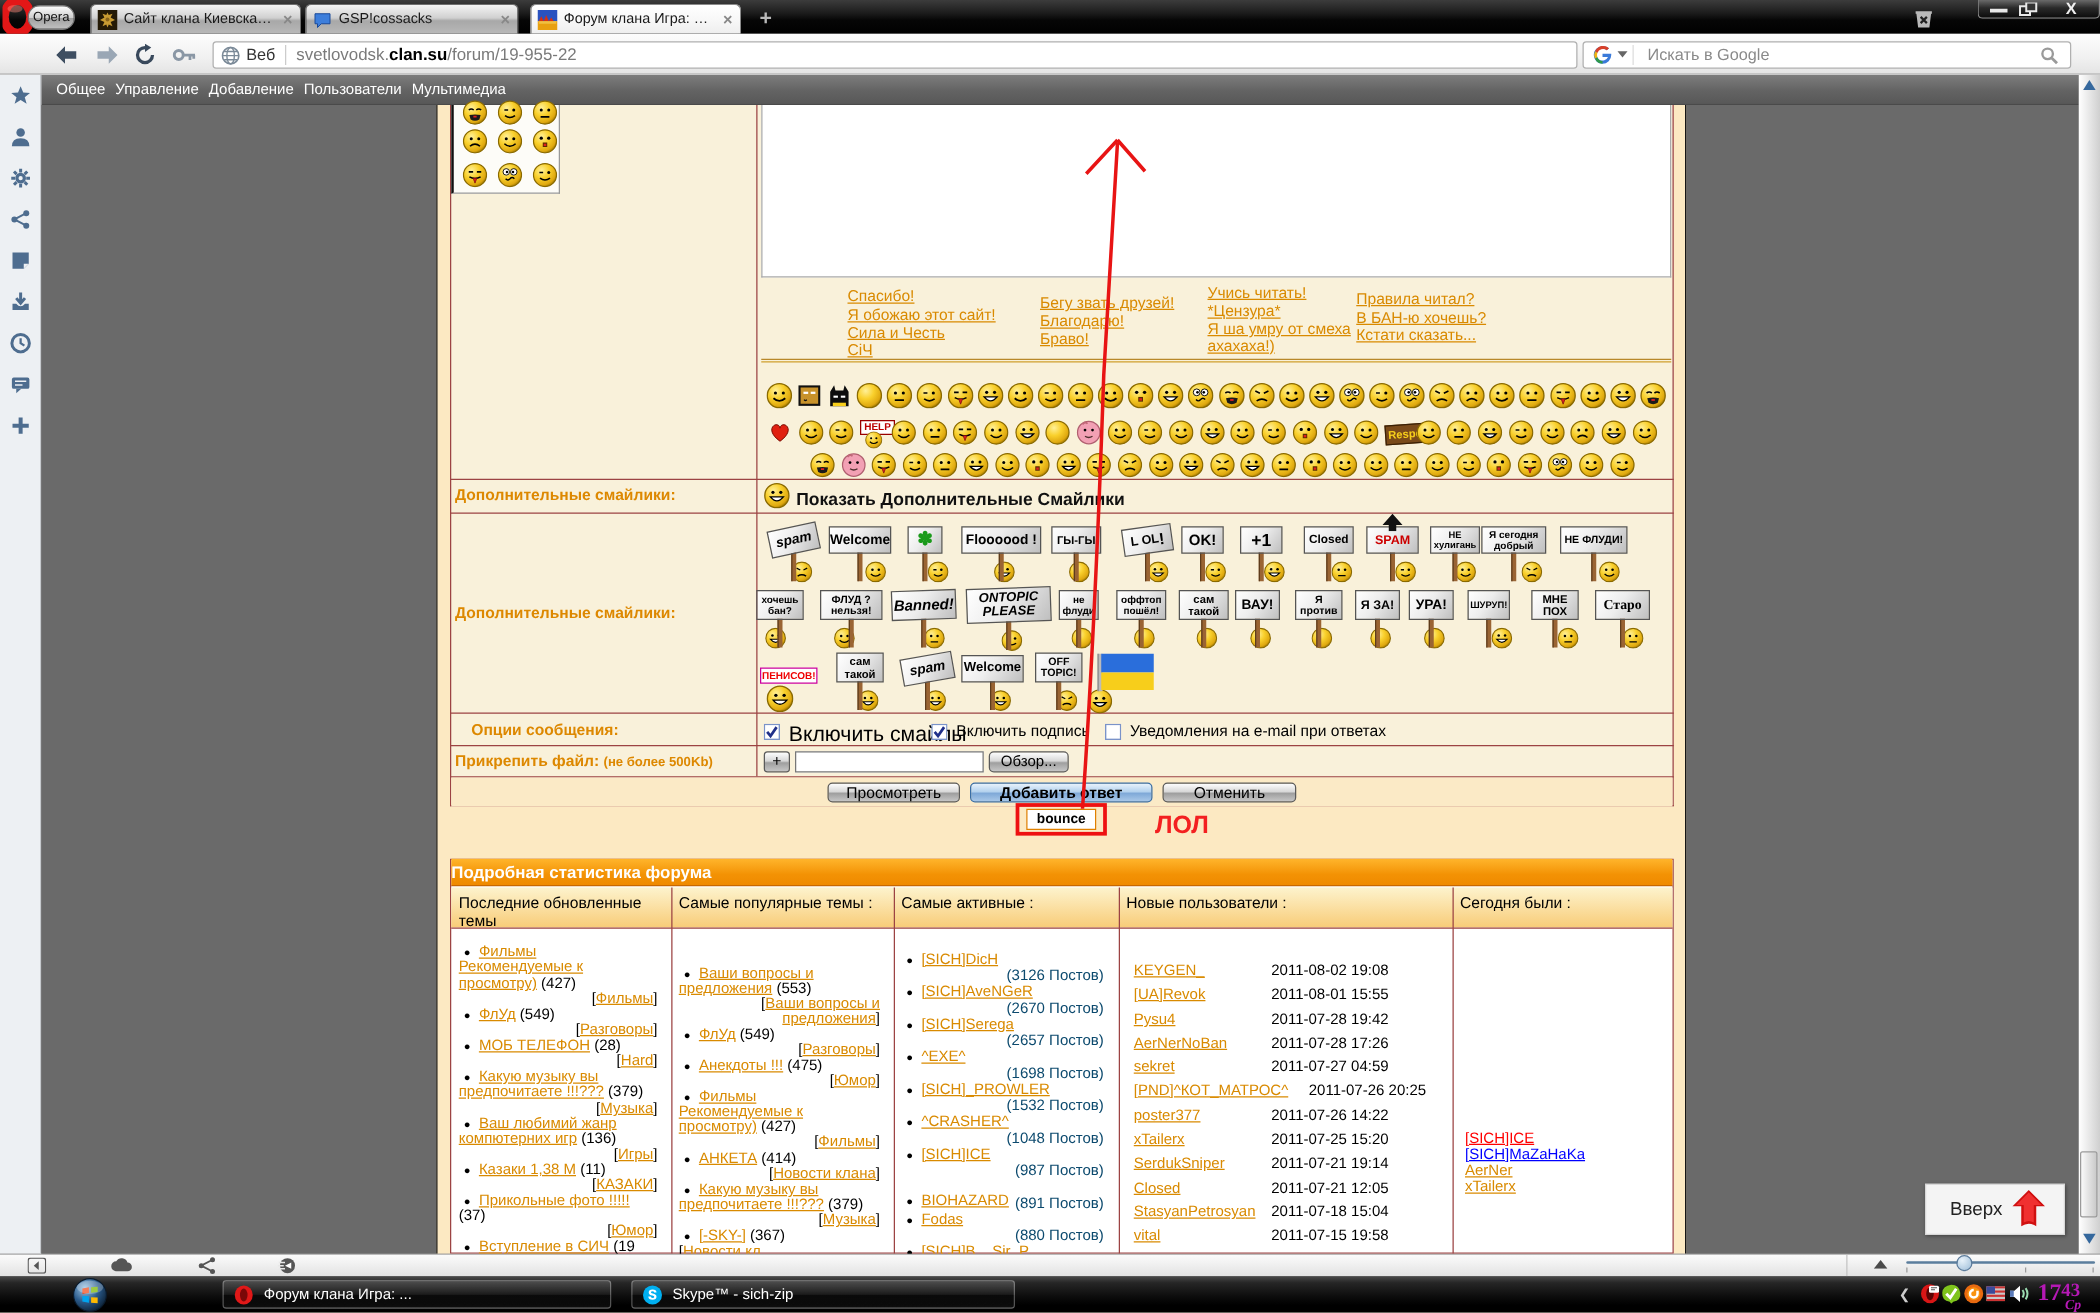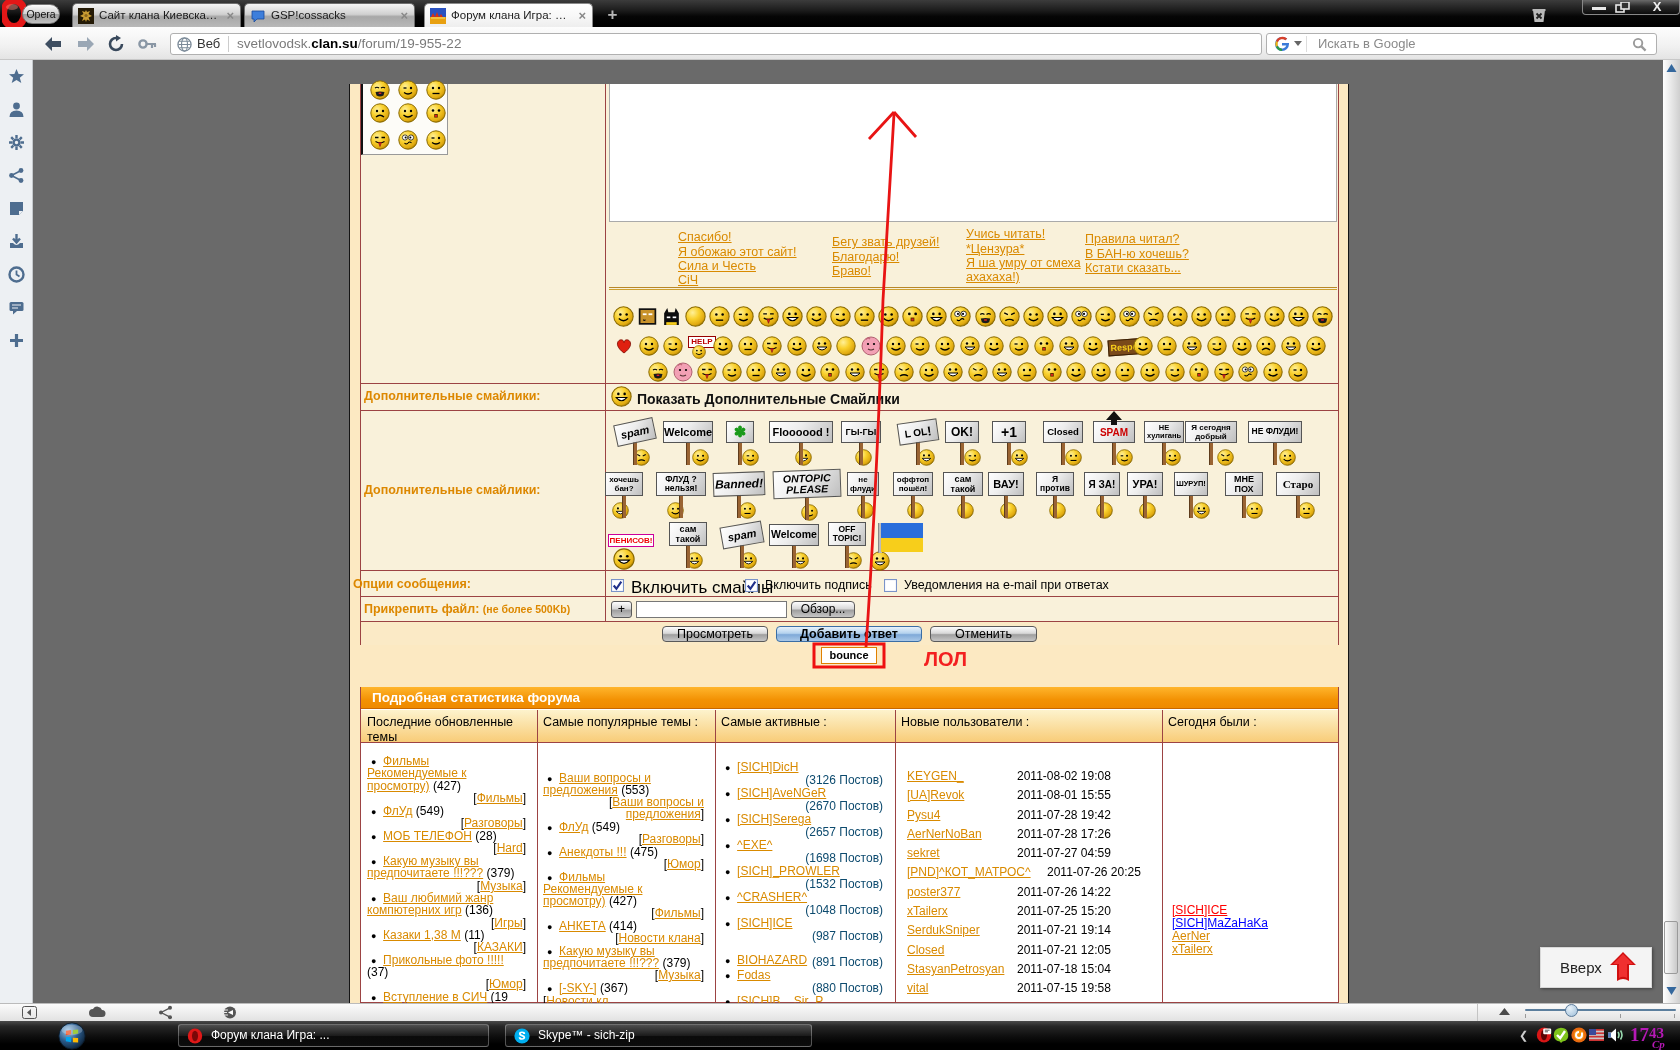--- a/index.html
+++ b/index.html
@@ -155,20 +155,21 @@
       <path d="M2 11 A7 7 0 0 1 2 5 L3.9 6.3 A4.8 4.8 0 0 0 3.9 9.7 Z" fill="#f2b310"></path>
       <path d="M8 15 A7 7 0 0 1 2 11 L3.9 9.7 A4.8 4.8 0 0 0 8 12.8 Z" fill="#2f9a47"></path>
     </svg>
     <div class="ab" style="left:1294px;top:41px;width:0;height:0;border-left:4px solid transparent;border-right:4px solid transparent;border-top:5px solid #666"></div>
     <div class="ab" style="left:1306px;top:36px;width:1px;height:16px;background:#ddd"></div>
     <div class="ab" style="left:1318px;top:34px;font-size:13px;color:#8a8a8a;line-height:20px">Искать в Google</div>
     <svg class="ab" style="left:1632px;top:37px" width="15" height="15" viewBox="0 0 16 16">
       <circle cx="6.5" cy="6.5" r="4.5" fill="none" stroke="#9a9a9a" stroke-width="2"></circle>
       <path d="M10 10 L14.5 14.5" stroke="#9a9a9a" stroke-width="2.4"></path>
     </svg>
+    <div class="ab" id="menubar"><span style="margin-left:12px">Общее</span><span>Управление</span><span>Добавление</span><span>Пользователи</span><span>Мультимедиа</span></div>
     <div class="ab" id="sidebar"></div>
     <svg class="ab" style="left:8px;top:68px" width="17" height="17" viewBox="0 0 17 17">
       <path d="M8.5 1 L10.6 6 L16 6.3 L11.8 9.7 L13.3 15 L8.5 12 L3.7 15 L5.2 9.7 L1 6.3 L6.4 6 Z" fill="#4e6d8f"></path>
     </svg>
     <svg class="ab" style="left:8px;top:101px" width="17" height="17" viewBox="0 0 17 17">
       <circle cx="8.5" cy="5" r="3.4" fill="#4e6d8f"></circle>
       <path d="M1.5 16 Q1.5 9.5 8.5 9.5 Q15.5 9.5 15.5 16 Z" fill="#4e6d8f"></path>
     </svg>
     <svg class="ab" style="left:8px;top:134px" width="17" height="17" viewBox="0 0 17 17">
       <circle cx="8.5" cy="8.5" r="3" fill="none" stroke="#4e6d8f" stroke-width="2.6"></circle>
@@ -1045,21 +1046,21 @@
       </svg>
       <div class="ab" style="left:531px;top:439px;width:42px;height:15px;background:#2a6edb;z-index:3"></div>
       <div class="ab" style="left:531px;top:454px;width:42px;height:14px;background:#f7ce1b;z-index:3"></div>
       <div class="stick" style="left:528px;top:439px;height:30px;background:#bbb;border-left:1px solid #888"></div>
       <svg class="sm" style="left:520px;top:467px" width="20" height="20" viewBox="0 0 20 20">
         <circle cx="10" cy="10" r="9.2" fill="url(#yg)" stroke="#8a6a00" stroke-width="1"></circle>
         <circle cx="7" cy="7.5" r="1.2"></circle>
         <circle cx="13" cy="7.5" r="1.2"></circle>
         <path d="M5 11 Q10 17 15 11 Z" fill="#fff" stroke="#000" stroke-width="1"></path>
       </svg>
-      <div class="ab lbl" style="left:3px;top:493px">Опции сообщения:</div>
+      <div class="ab lbl" style="left:27px;top:493px">Опции сообщения:</div>
       <svg class="ab" style="left:261px;top:495px" width="13" height="13" viewBox="0 0 12 12">
         <rect x=".5" y=".5" width="11" height="11" fill="#fff" stroke="#7a93c9"></rect>
         <path d="M2.5 6 L5 9 L9.5 2.5" stroke="#20308a" stroke-width="2" fill="none"></path>
       </svg>
       <div class="ab" style="left:281px;top:494px;font-size:17px">Включить смайлы</div>
       <svg class="ab" style="left:395px;top:495px" width="13" height="13" viewBox="0 0 12 12">
         <rect x=".5" y=".5" width="11" height="11" fill="#fff" stroke="#7a93c9"></rect>
         <path d="M2.5 6 L5 9 L9.5 2.5" stroke="#20308a" stroke-width="2" fill="none"></path>
       </svg>
       <div class="ab" style="left:415px;top:494px;font-size:12.5px">Включить подпись</div>
@@ -1070,21 +1071,21 @@
       <div class="ab lbl" style="left:14px;top:518px">Прикрепить файл: <span style="font-weight:bold;font-size:10.5px">(не более <b>500</b>Kb)</span></div>
       <div class="btn3d" style="left:261px;top:517px;width:21px;height:17px;line-height:15px;border-radius:3px">+</div>
       <div class="ab" style="left:286px;top:517px;width:151px;height:17px;background:#fff;border:1px solid #777"></div>
       <div class="btn3d" style="left:441px;top:517px;width:64px;height:17px;line-height:15px;font-size:12px">Обзор...</div>
       <div class="ab" style="left:11px;top:538px;width:977px;height:23px;background:#fbeac6"></div>
       <div class="btn3d" style="left:312px;top:542px;width:106px;height:16px;line-height:14px">Просмотреть</div>
       <div class="btn3d" style="left:426px;top:542px;width:146px;height:16px;line-height:14px;font-weight:bold;background:linear-gradient(#e8f2fb,#b4d2ee 45%,#7fa9d8 55%,#a9c8e8);border-color:#3a6ea5">Добавить ответ</div>
       <div class="btn3d" style="left:580px;top:542px;width:107px;height:16px;line-height:14px">Отменить</div>
       <div class="ab" style="left:471px;top:563px;width:56px;height:17px;background:#fff;border:1px solid #e08000;color:#000;font-size:11px;font-weight:bold;text-align:center;line-height:15px">bounce</div>
       <div class="ab" style="left:10px;top:603px;width:979px;height:316px;background:#fff;border:1px solid #9c4343"></div>
-      <div class="ab" style="left:11px;top:603px;width:977px;height:22px;background:linear-gradient(#ffb52c,#f39204 60%,#ef8a00);border-bottom:1px solid #c86800;color:#fff;font-weight:bold;font-size:13.5px;line-height:22px"><span style="margin-left:11px">Подробная статистика форума</span></div>
+      <div class="ab" style="left:11px;top:603px;width:977px;height:22px;background:linear-gradient(#ffb52c,#f39204 60%,#ef8a00);border-bottom:1px solid #c86800;color:#fff;font-weight:bold;font-size:13.5px;line-height:22px"><span style="">Подробная статистика форума</span></div>
       <div class="ab" style="left:11px;top:626px;width:977px;height:32px;background:linear-gradient(#fdf3cd,#f8cc78)"></div>
       <div class="ab brd" style="left:187px;top:626px;width:1px;height:293px"></div>
       <div class="ab brd" style="left:365px;top:626px;width:1px;height:293px"></div>
       <div class="ab brd" style="left:545px;top:626px;width:1px;height:293px"></div>
       <div class="ab brd" style="left:812px;top:626px;width:1px;height:293px"></div>
       <div class="ab brd" style="left:11px;top:658px;width:977px;height:1px"></div>
       <div class="ab" style="left:17px;top:631px;font-size:12.5px;line-height:15px;color:#000">Последние обновленные<br>темы</div>
       <div class="ab" style="left:193px;top:631px;font-size:12.5px;line-height:15px;color:#000">Самые популярные темы :</div>
       <div class="ab" style="left:371px;top:631px;font-size:12.5px;line-height:15px;color:#000">Самые активные :</div>
       <div class="ab" style="left:551px;top:631px;font-size:12.5px;line-height:15px;color:#000">Новые пользователи :</div>

